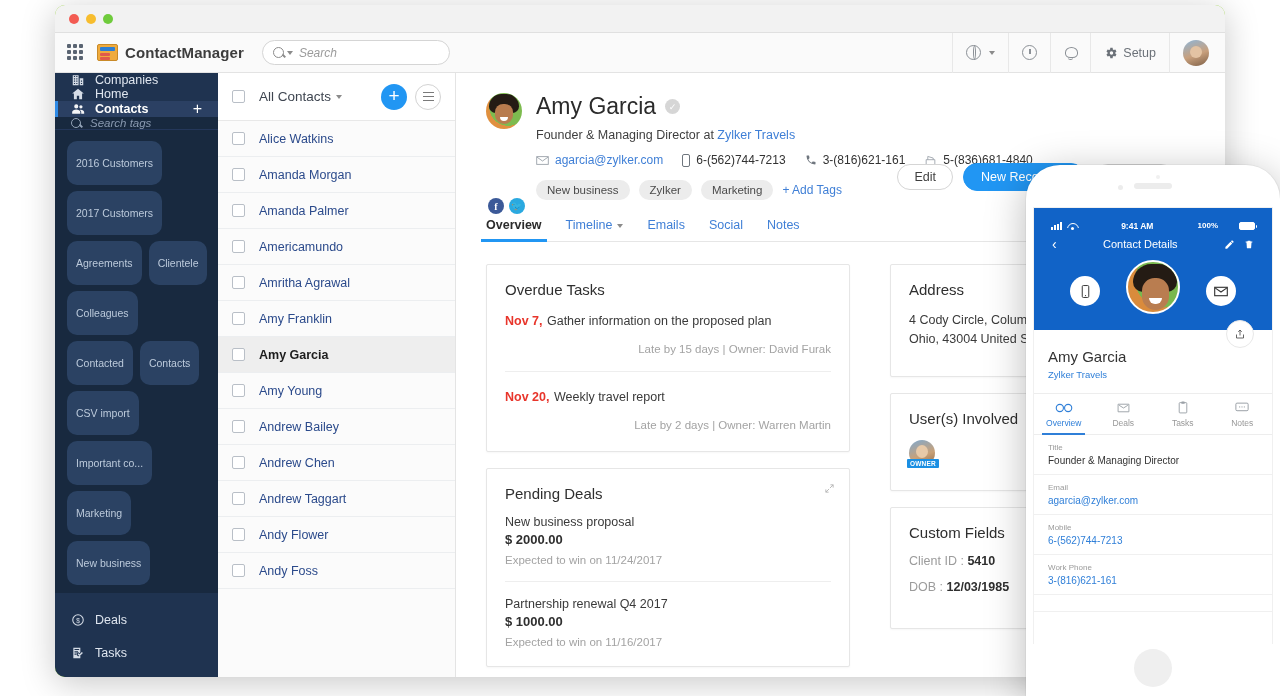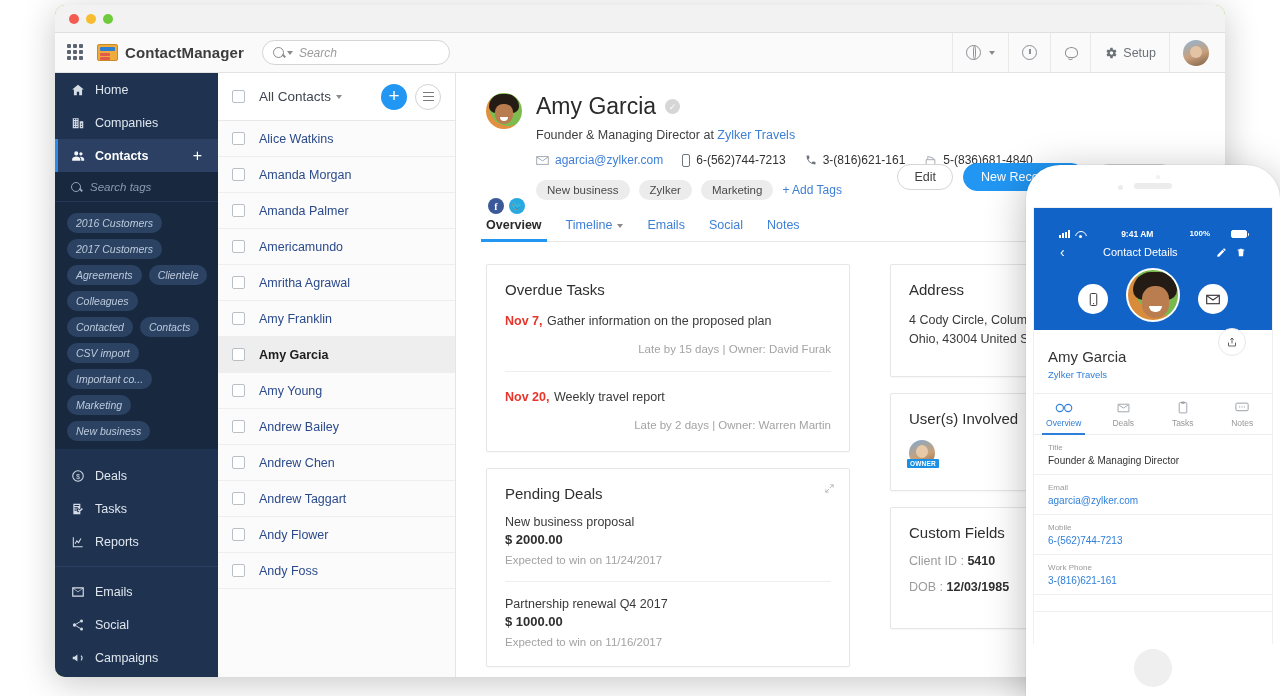--- a/index.html
+++ b/index.html
@@ -96,21 +96,21 @@
   .nav-ic { width:14px; height:14px; flex:none; opacity:.95; display:flex; align-items:center; justify-content:center;}
   .nav-ic svg { display:block; }
   .tagsearch { height: 30px; display:flex; align-items:center; gap:9px; padding: 0 16px;
     background:#18293f; border-bottom:1px solid #24375a; }
   .tagsearch .mag { border-color:#93a3b8; width:10px;height:10px;}
   .tagsearch .mag::after { background:#93a3b8; }
   .tagsearch span { font-size: 11.5px; color:#8a9ab1; font-style: italic; }
   .tags { padding: 11px 10px 8px 12px; display:flex; flex-wrap: wrap; gap: 6px 7px;
     background:#18293f; }
   .tag { background:#2b4263; color:#bccadb; font-size: 10.5px; border-radius:10px;
-    padding: 4px 9px; white-space:nowrap;font-style:italic; }
+    padding: 16px 9px; white-space:nowrap; }
   .nav-sep { height:1px; background:#2b4063; margin: 8px 0; }
   .navgroup { padding-top: 10px; }
 
   
   .listcol { width: 238px; flex:none; background:#fbfbfb; border-right:1px solid #e4e4e4;
     display:flex; flex-direction:column; }
   .listhead { height: 48px; background:#fff; display:flex; align-items:center; padding: 0 14px;
     border-bottom: 1px solid #e8e8e8; }
   .cbox { width: 13px; height: 13px; border:1.4px solid #b9bfc7; border-radius:2px; flex:none;
     background:#fff; }
@@ -215,21 +215,21 @@
     width: 38px; height: 6px; border-radius:3px; background:#ececec; }
   .ph-cam { position:absolute; left: 50%; margin-left:-35px; top: 20px; width:5px;height:5px;
     border-radius:50%; background:#ececec;}
   .ph-sensor { position:absolute; left: 50%; margin-left:3px; top: 10px; width:4px;height:4px;
     border-radius:50%; background:#f0f0f0;}
   .ph-screen { position:absolute; left: 7px; right: 7px; top: 42px; bottom: 52px; background:#fff;
     overflow:hidden; border:1px solid #f0f0f0; border-bottom:none;}
   .ph-home { position:absolute; left:50%; bottom: 9px; transform:translateX(-50%);
     width: 38px; height:38px; border-radius:50%; background:#efefef; }
 
-  .ph-blue { background:#1163c7; padding: 16px; position:relative; height: 122px; }
+  .ph-blue { background:#1163c7; padding: 8px; position:relative; height: 122px; }
   .ph-status { height: 16px; display:flex; align-items:center; padding: 3px 9px 0; color:#fff;
     font-size: 8px; font-weight:bold; }
   .ph-bars { display:flex; align-items:flex-end; gap:1px; height:8px; }
   .ph-bars i { width:2px; background:#fff; display:block; }
   .ph-wifi { width:10px;height:8px;margin-left:5px; position:relative; }
   .ph-wifi::before{content:"";position:absolute;left:0;top:1px;width:10px;height:10px;
     border:1.6px solid #fff;border-radius:50%;clip-path: polygon(0 0,100% 0,100% 45%,0 45%);}
   .ph-wifi::after{content:"";position:absolute;left:3.6px;top:5px;width:3px;height:3px;
     border-radius:50%;background:#fff;}
   .ph-time { margin: 0 auto; font-size: 8.5px; }
@@ -323,33 +323,33 @@
       </div>
     </div>
 
     <div class="appbody">
 
       <div class="sidebar">
 
         <div class="nav-item">
           <span class="nav-ic">
             <svg width="14" height="14" viewBox="0 0 24 24">
-                <path fill="#dfe6ef" d="M12 3 2 11h3v10h5v-6h4v6h5V11h3L12 3Z"></path>
+                <path fill="#dfe6ef" d="M3 21V4h10v17H3Zm2-2h2v-2H5v2Zm4 0h2v-2H9v2ZM5 15h2v-2H5v2Zm4 0h2v-2H9v2ZM5 11h2V9H5v2Zm4 0h2V9H9v2ZM5 7h2V5H5v2Zm4 0h2V5H9v2Zm6 14V9h6v12h-6Zm2-2h2v-2h-2v2Zm0-4h2v-2h-2v2Z"></path>
               </svg>
           </span>
-          <span>Home</span>
+          <span>Companies</span>
         </div>
 
         <div class="nav-item">
           <span class="nav-ic">
             <svg width="14" height="14" viewBox="0 0 24 24">
-                <path fill="#dfe6ef" d="M3 21V4h10v17H3Zm2-2h2v-2H5v2Zm4 0h2v-2H9v2ZM5 15h2v-2H5v2Zm4 0h2v-2H9v2ZM5 11h2V9H5v2Zm4 0h2V9H9v2ZM5 7h2V5H5v2Zm4 0h2V5H9v2Zm6 14V9h6v12h-6Zm2-2h2v-2h-2v2Zm0-4h2v-2h-2v2Z"></path>
+                <path fill="#dfe6ef" d="M12 3 2 11h3v10h5v-6h4v6h5V11h3L12 3Z"></path>
               </svg>
           </span>
-          <span>Companies</span>
+          <span>Home</span>
         </div>
 
         <div class="nav-item active">
           <span class="nav-ic">
             <svg width="15" height="14" viewBox="0 0 24 24">
                 <path fill="#ffffff" d="M9 11a3.5 3.5 0 1 0 0-7 3.5 3.5 0 0 0 0 7Zm8 0a2.8 2.8 0 1 0 0-5.6A2.8 2.8 0 0 0 17 11ZM9 13c-3.3 0-7 1.7-7 4.2V20h14v-2.8C16 14.7 12.3 13 9 13Zm8 .4c-.6 0-1.3 0-1.9.2 1.4 1 2.4 2.3 2.4 3.6V20h5.1v-2.4c0-2.3-3-4.2-5.6-4.2Z"></path>
               </svg>
           </span>
           <span>Contacts</span>
           <span class="plus">+</span>

